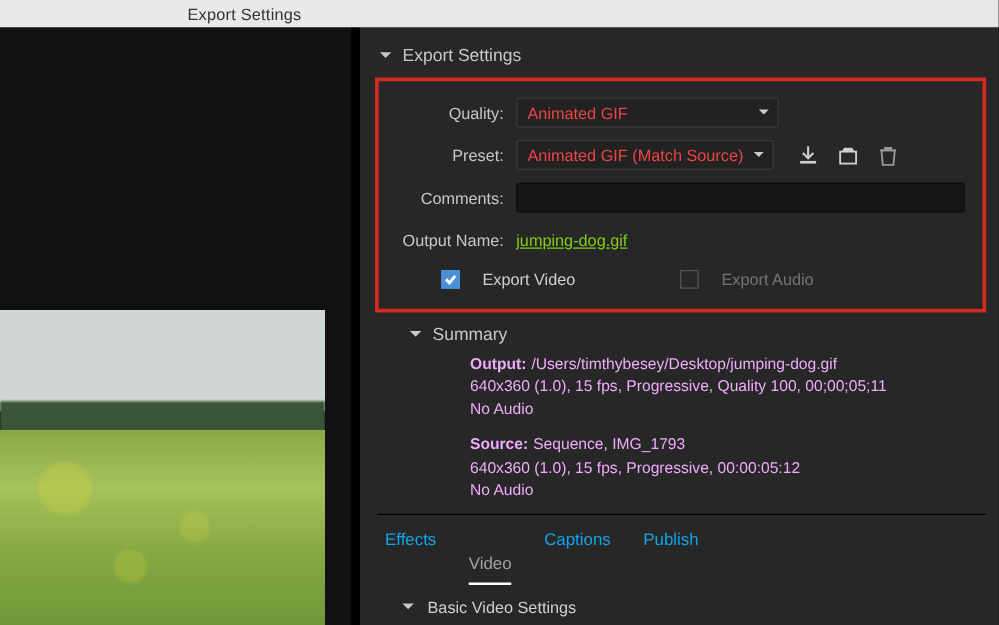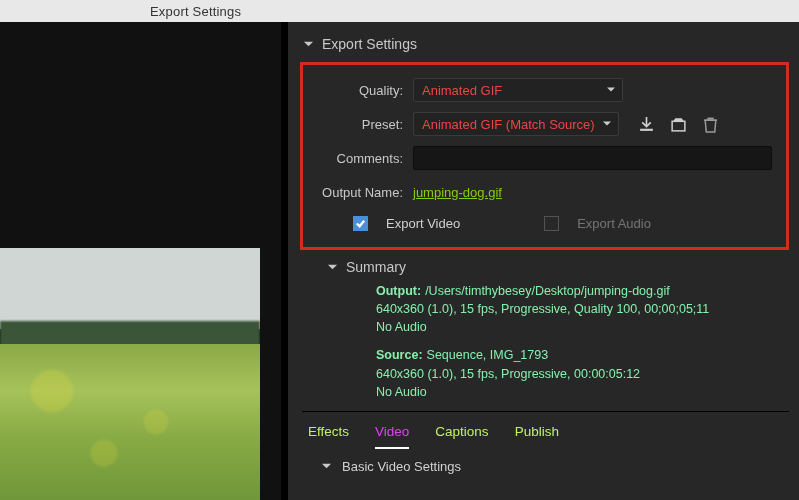--- a/index.html
+++ b/index.html
@@ -28,25 +28,25 @@
   .select .caret svg { width:10px; height:10px; fill:#ccc; }
   .textfield { flex:1; height:24px; background:#161616; border:1px solid #0d0d0d; border-radius:2px; color:#dcdcdc; padding:0 6px; }
   .link { color:#84cc16; text-decoration: underline; cursor:pointer; }
   .preset-actions { display:flex; gap:14px; margin-left:18px; }
   .icon-btn { width:18px; height:18px; display:inline-flex; align-items:center; justify-content:center; cursor:pointer; }
   .icon-btn svg { width:17px; height:17px; fill:#cfcfcf; }
   .export-checks { display:flex; gap:24px; align-items:center; padding-left:2px; }
   .export-checks .grp { display:flex; align-items:center; gap:8px;padding-left:34px; }
   .disabled { opacity:.45;margin-left:26px; }
   .sub-section { margin-left:24px; margin-top:4px; }
-  .summary-block { margin:4px 0 4px 50px; line-height:1.45; font-size:12.5px; color:#86efac; }
+  .summary-block { margin:4px 0 4px 50px; line-height:1.45; font-size:12.5px; color:#f0abfc; }
   .summary-block .key { font-weight:600; padding-right:4px; }
   .tabs { display:flex; gap:26px; padding: 8px 0 0 6px; border-top:1px solid #000; margin-top:10px; }
-  .tab { color:#bef264; padding:4px 0 8px 0; cursor:pointer; font-size:13.5px; }
-  .tab.active { color:#d946ef; border-bottom:2px solid #fff; }
+  .tab { color:#0ea5e9; padding:4px 0 8px 0; cursor:pointer; font-size:13.5px; }
+  .tab.active { color:#a3a3a3; border-bottom:2px solid #fff;margin-top:19px; }
   .basic-row { display:flex; align-items:center; gap:10px; padding:10px 0 0 18px; }
 </style>
 </head>
 <body>
 
 <div class="titlebar">
   <span>Export Settings</span>
 </div>
 
 <div class="main">

